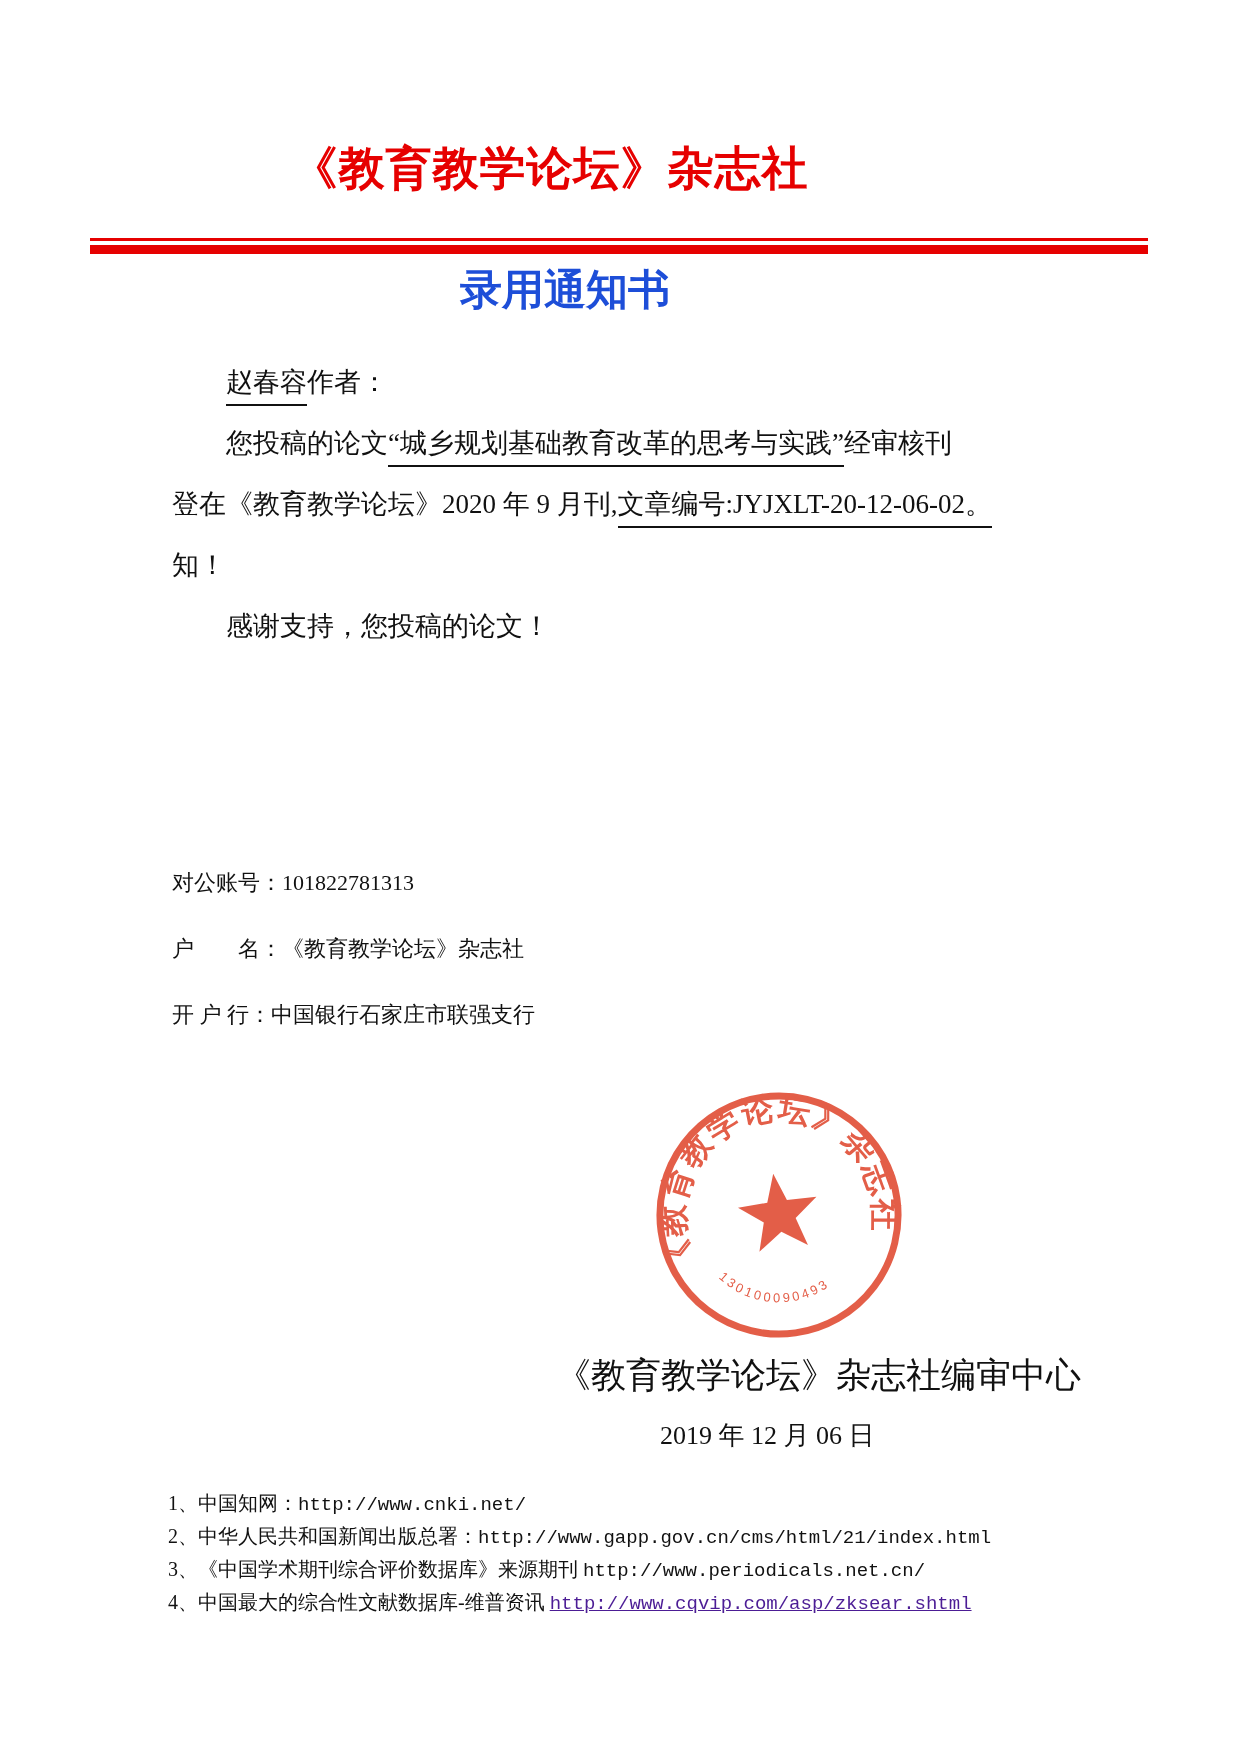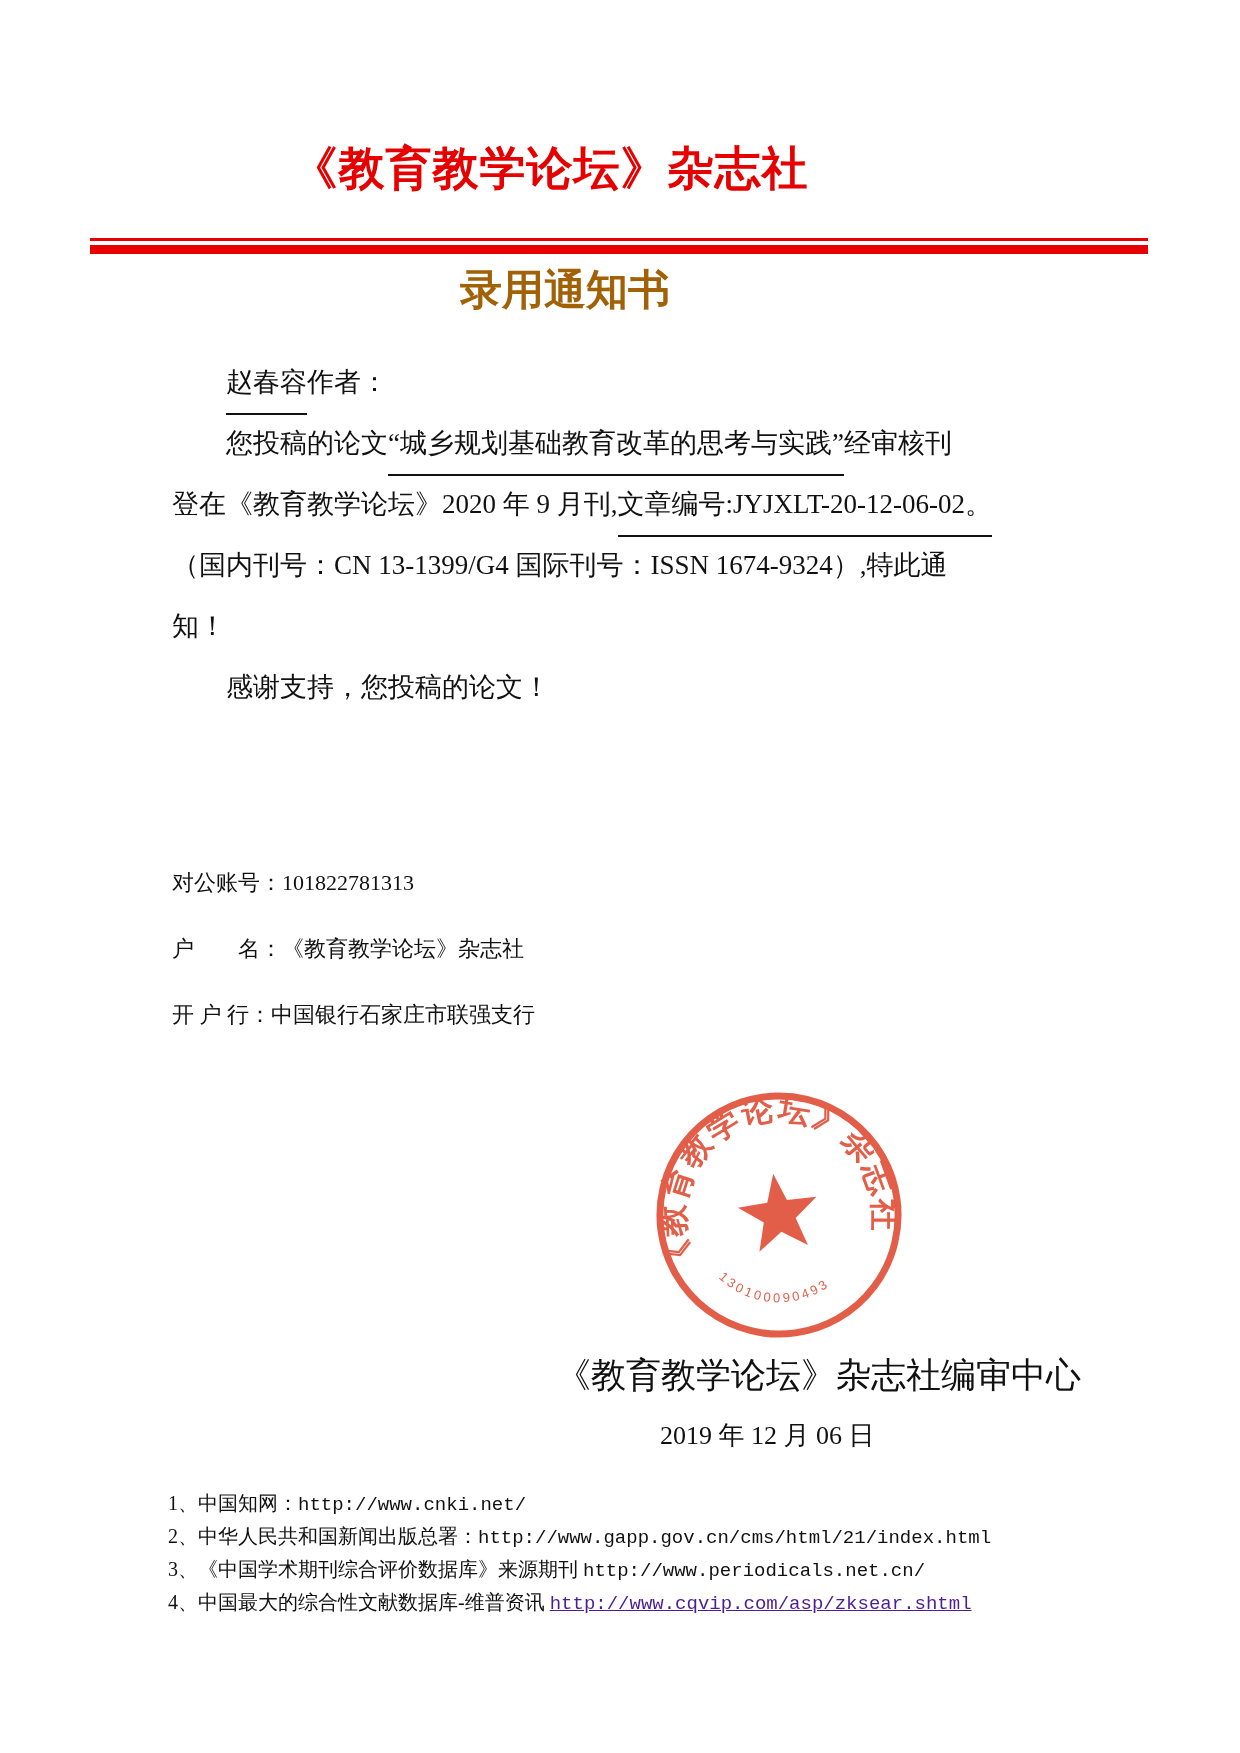--- a/index.html
+++ b/index.html
@@ -32,33 +32,33 @@
   }
   .sep-thin { top: 238px; height: 3px; }
   .sep-thick { top: 245px; height: 9px; }
   .doc-subtitle {
     position: absolute;
     left: 90px; top: 262px;
     width: 950px;
     text-align: center;
     font-size: 42px;
     font-weight: bold;
-    color: #a16207;
+    color: #1d4ed8;
     white-space: nowrap;
   }
   .body-block {
     position: absolute;
     left: 172px; top: 352px;
     width: 910px;
     font-size: 27px;
     line-height: 61px;
   }
   .body-line { white-space: nowrap; }
   .indent { padding-left: 54px; display: inline-block; }
-  .u { border-bottom: 2px solid #111111; padding-bottom: 16px; }
+  .u { border-bottom: 2px solid #111111; padding-bottom: 7px; }
   .account-block {
     position: absolute;
     left: 172px; top: 850px;
     width: 900px;
     font-size: 22px;
     line-height: 66px;
   }
   .account-line { white-space: pre; }
   .signature-org {
     position: absolute;
@@ -107,21 +107,20 @@
 
   <div class="doc-title">《教育教学论坛》杂志社</div>
   <div class="sep sep-thin"></div>
   <div class="sep sep-thick"></div>
   <div class="doc-subtitle">录用通知书</div>
 
   <div class="body-block">
     <div class="body-line"><span class="indent"><span class="u">赵春容</span><span>作者：</span></span></div>
     <div class="body-line"><span class="indent"><span>您投稿的论文</span><span class="u">“城乡规划基础教育改革的思考与实践”</span><span>经审核刊</span></span></div>
     <div class="body-line"><span>登在《教育教学论坛》2020 年 9 月刊,</span><span class="u">文章编号:JYJXLT-20-12-06-02。</span></div>
-    <div class="body-line"><span>（国内刊号：CN 13-1399/G4 国际刊号：ISSN 1674-9324）,特此通</span></div>
     <div class="body-line"><span>知！</span></div>
     <div class="body-line"><span class="indent">感谢支持，您投稿的论文！</span></div>
   </div>
 
   <div class="account-block">
     <div class="account-line">对公账号：101822781313</div>
     <div class="account-line">户　　名：《教育教学论坛》杂志社</div>
     <div class="account-line">开 户 行：中国银行石家庄市联强支行</div>
   </div>
 

